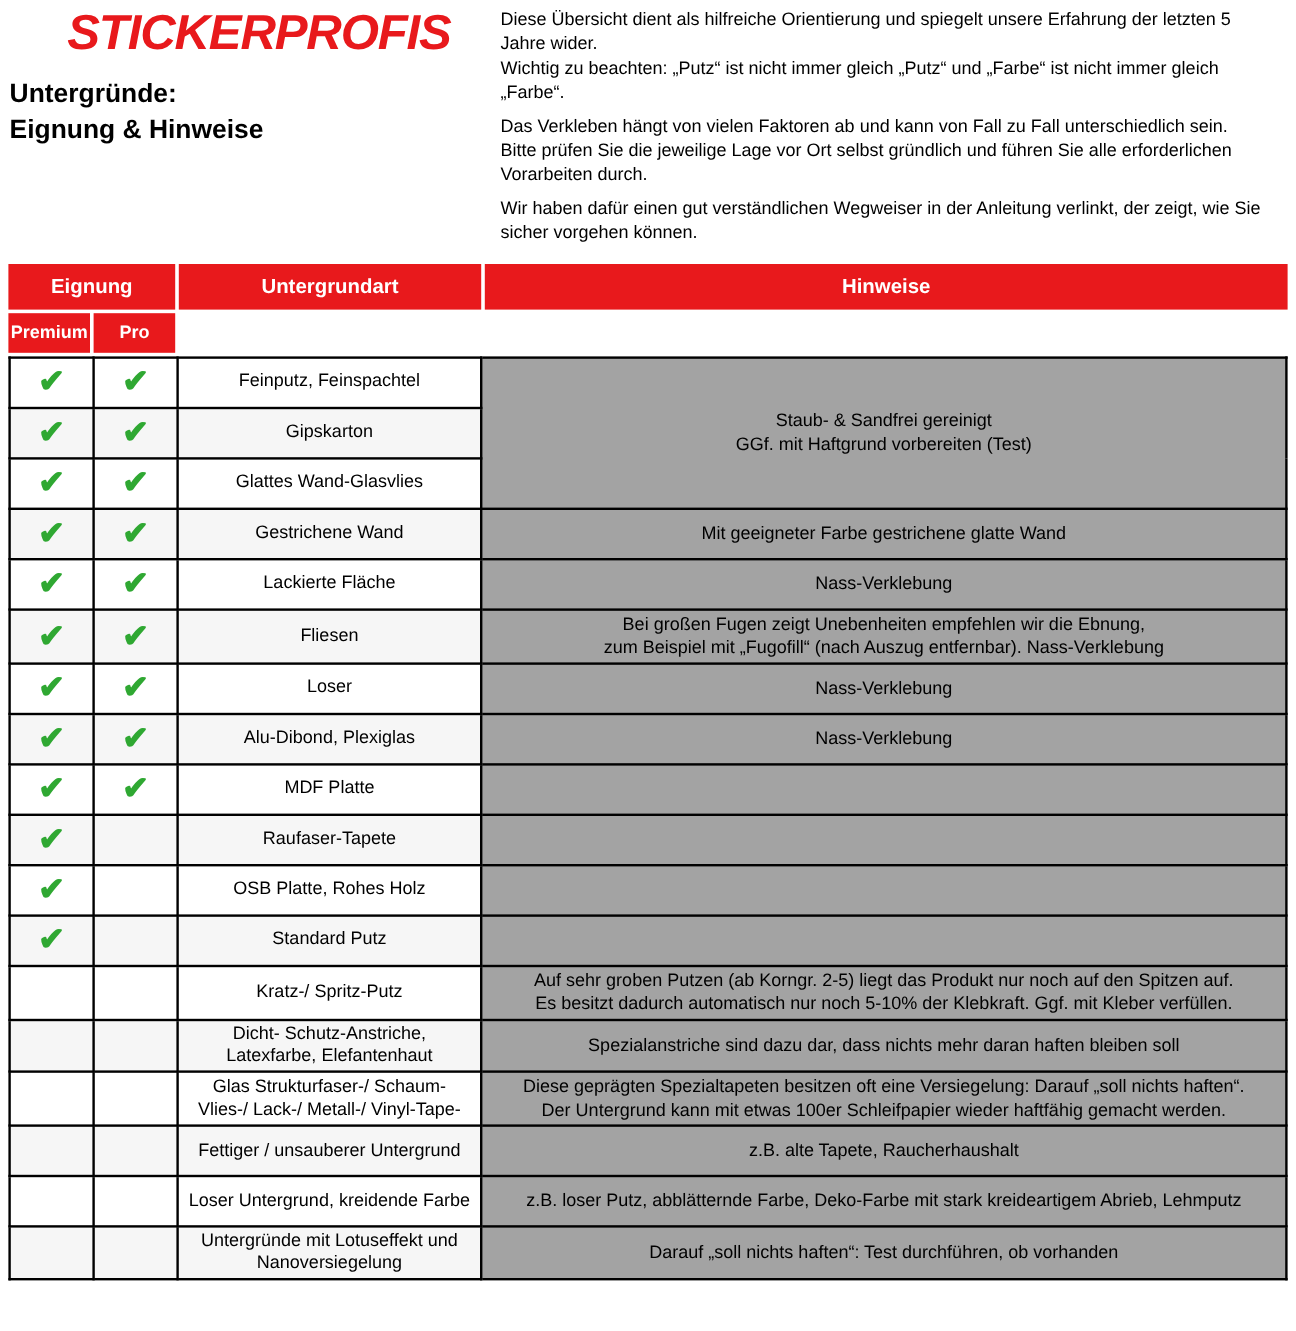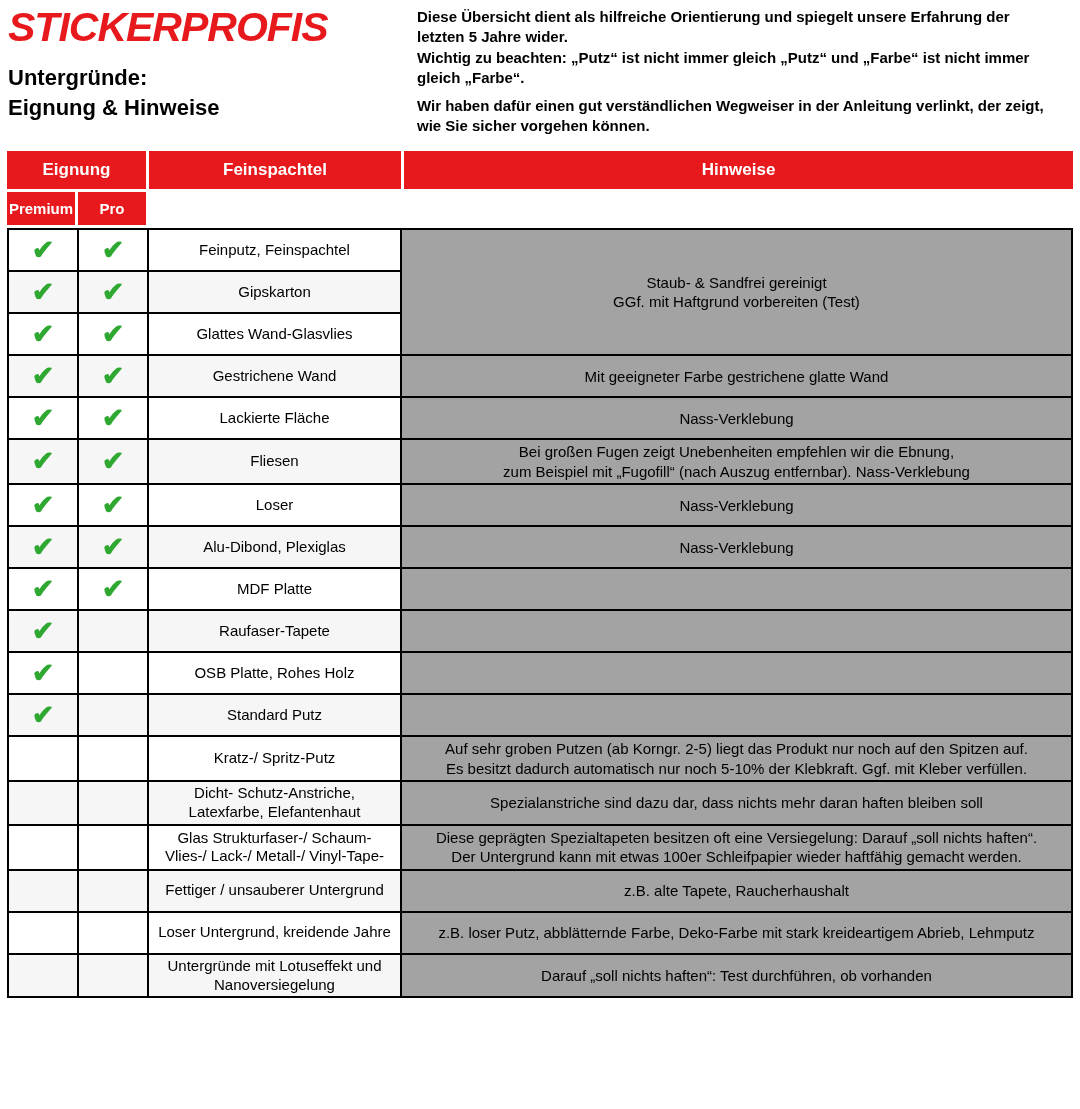--- a/index.html
+++ b/index.html
@@ -5,25 +5,25 @@
   :root { --red:#e8191c; --green:#2fa832; }
   * { box-sizing:border-box; }
   body {
     margin:0; width:1080px; background:#fff; color:#000;
     font-family:"Liberation Sans", sans-serif;
   }
   .top { display:flex; padding:6px 10px 8px 8px; gap:14px; }
   .brand { flex:0 0 395px; }
   .logo {
     font-size:41px; font-weight:bold; font-style:italic;
-    color:var(--red); line-height:1.05; letter-spacing:-1px;
+    color:var(--red); line-height:1.05; letter-spacing:-1px;margin-left:48px;
   }
   .page-title { font-size:22px; font-weight:bold; line-height:1.35; margin-top:14px; white-space:pre-line; }
   .intro { flex:1; font-size:15px; line-height:1.36; padding-top:1px; }
-  .intro p { margin:0 16px 7px 0; white-space:pre-line;font-weight:bold; }
+  .intro p { margin:0 16px 7px 0; white-space:pre-line; }
 
   .table-wrap { margin:0 7px 6px 7px; }
   .thead-grid { display:grid; grid-template-columns:68px 68px 252px 1fr; gap:3px; }
   .hcell {
     background:var(--red); color:#fff; font-weight:bold;
     display:flex; align-items:center; justify-content:center; text-align:center;
   }
   .h-main { font-size:17px; height:38px; }
   .h-sub  { font-size:15px; height:33px; }
   .h-eignung { grid-column:1 / 3; }
@@ -44,28 +44,30 @@
 
 <div class="top">
   <div class="brand">
     <div class="logo">STICKERPROFIS</div>
     <div class="page-title">Untergründe:
 Eignung &amp; Hinweise</div>
   </div>
   <div class="intro">
     <p>Diese Übersicht dient als hilfreiche Orientierung und spiegelt unsere Erfahrung der letzten 5 Jahre wider.
 Wichtig zu beachten: „Putz“ ist nicht immer gleich „Putz“ und „Farbe“ ist nicht immer gleich „Farbe“.</p>
+    <p>Das Verkleben hängt von vielen Faktoren ab und kann von Fall zu Fall unterschiedlich sein.
+Bitte prüfen Sie die jeweilige Lage vor Ort selbst gründlich und führen Sie alle erforderlichen Vorarbeiten durch.</p>
     <p>Wir haben dafür einen gut verständlichen Wegweiser in der Anleitung verlinkt, der zeigt, wie Sie sicher vorgehen können.</p>
   </div>
 </div>
 
 <div class="table-wrap">
   <div class="thead-grid">
     <div class="hcell h-main h-eignung">Eignung</div>
-    <div class="hcell h-main">Feinspachtel</div>
+    <div class="hcell h-main">Untergrundart</div>
     <div class="hcell h-main">Hinweise</div>
     <div class="hcell h-sub">Premium</div>
     <div class="hcell h-sub">Pro</div>
     <div class="h-empty"></div>
   </div>
 
   <table>
     <colgroup>
       <col style="width:70px">
         <col style="width:70px">
@@ -170,21 +172,21 @@
   </tr>
         <tr class="alt">
     <td class="check-cell cell-shade"><span class="check-icon"></span></td>
     <td class="check-cell cell-shade"><span class="check-icon"></span></td>
     <td class="name-cell cell-shade">Fettiger / unsauberer Untergrund</td>
     <td class="note-cell">z.B. alte Tapete, Raucherhaushalt</td>
   </tr>
         <tr>
     <td class="check-cell cell-shade"><span class="check-icon"></span></td>
     <td class="check-cell cell-shade"><span class="check-icon"></span></td>
-    <td class="name-cell cell-shade">Loser Untergrund, kreidende Jahre</td>
+    <td class="name-cell cell-shade">Loser Untergrund, kreidende Farbe</td>
     <td class="note-cell">z.B. loser Putz, abblätternde Farbe, Deko-Farbe mit stark kreideartigem Abrieb, Lehmputz</td>
   </tr>
         <tr class="alt">
     <td class="check-cell cell-shade"><span class="check-icon"></span></td>
     <td class="check-cell cell-shade"><span class="check-icon"></span></td>
     <td class="name-cell cell-shade">Untergründe mit Lotuseffekt und
 Nanoversiegelung</td>
     <td class="note-cell">Darauf „soll nichts haften“: Test durchführen, ob vorhanden</td>
   </tr>
       </tbody>

